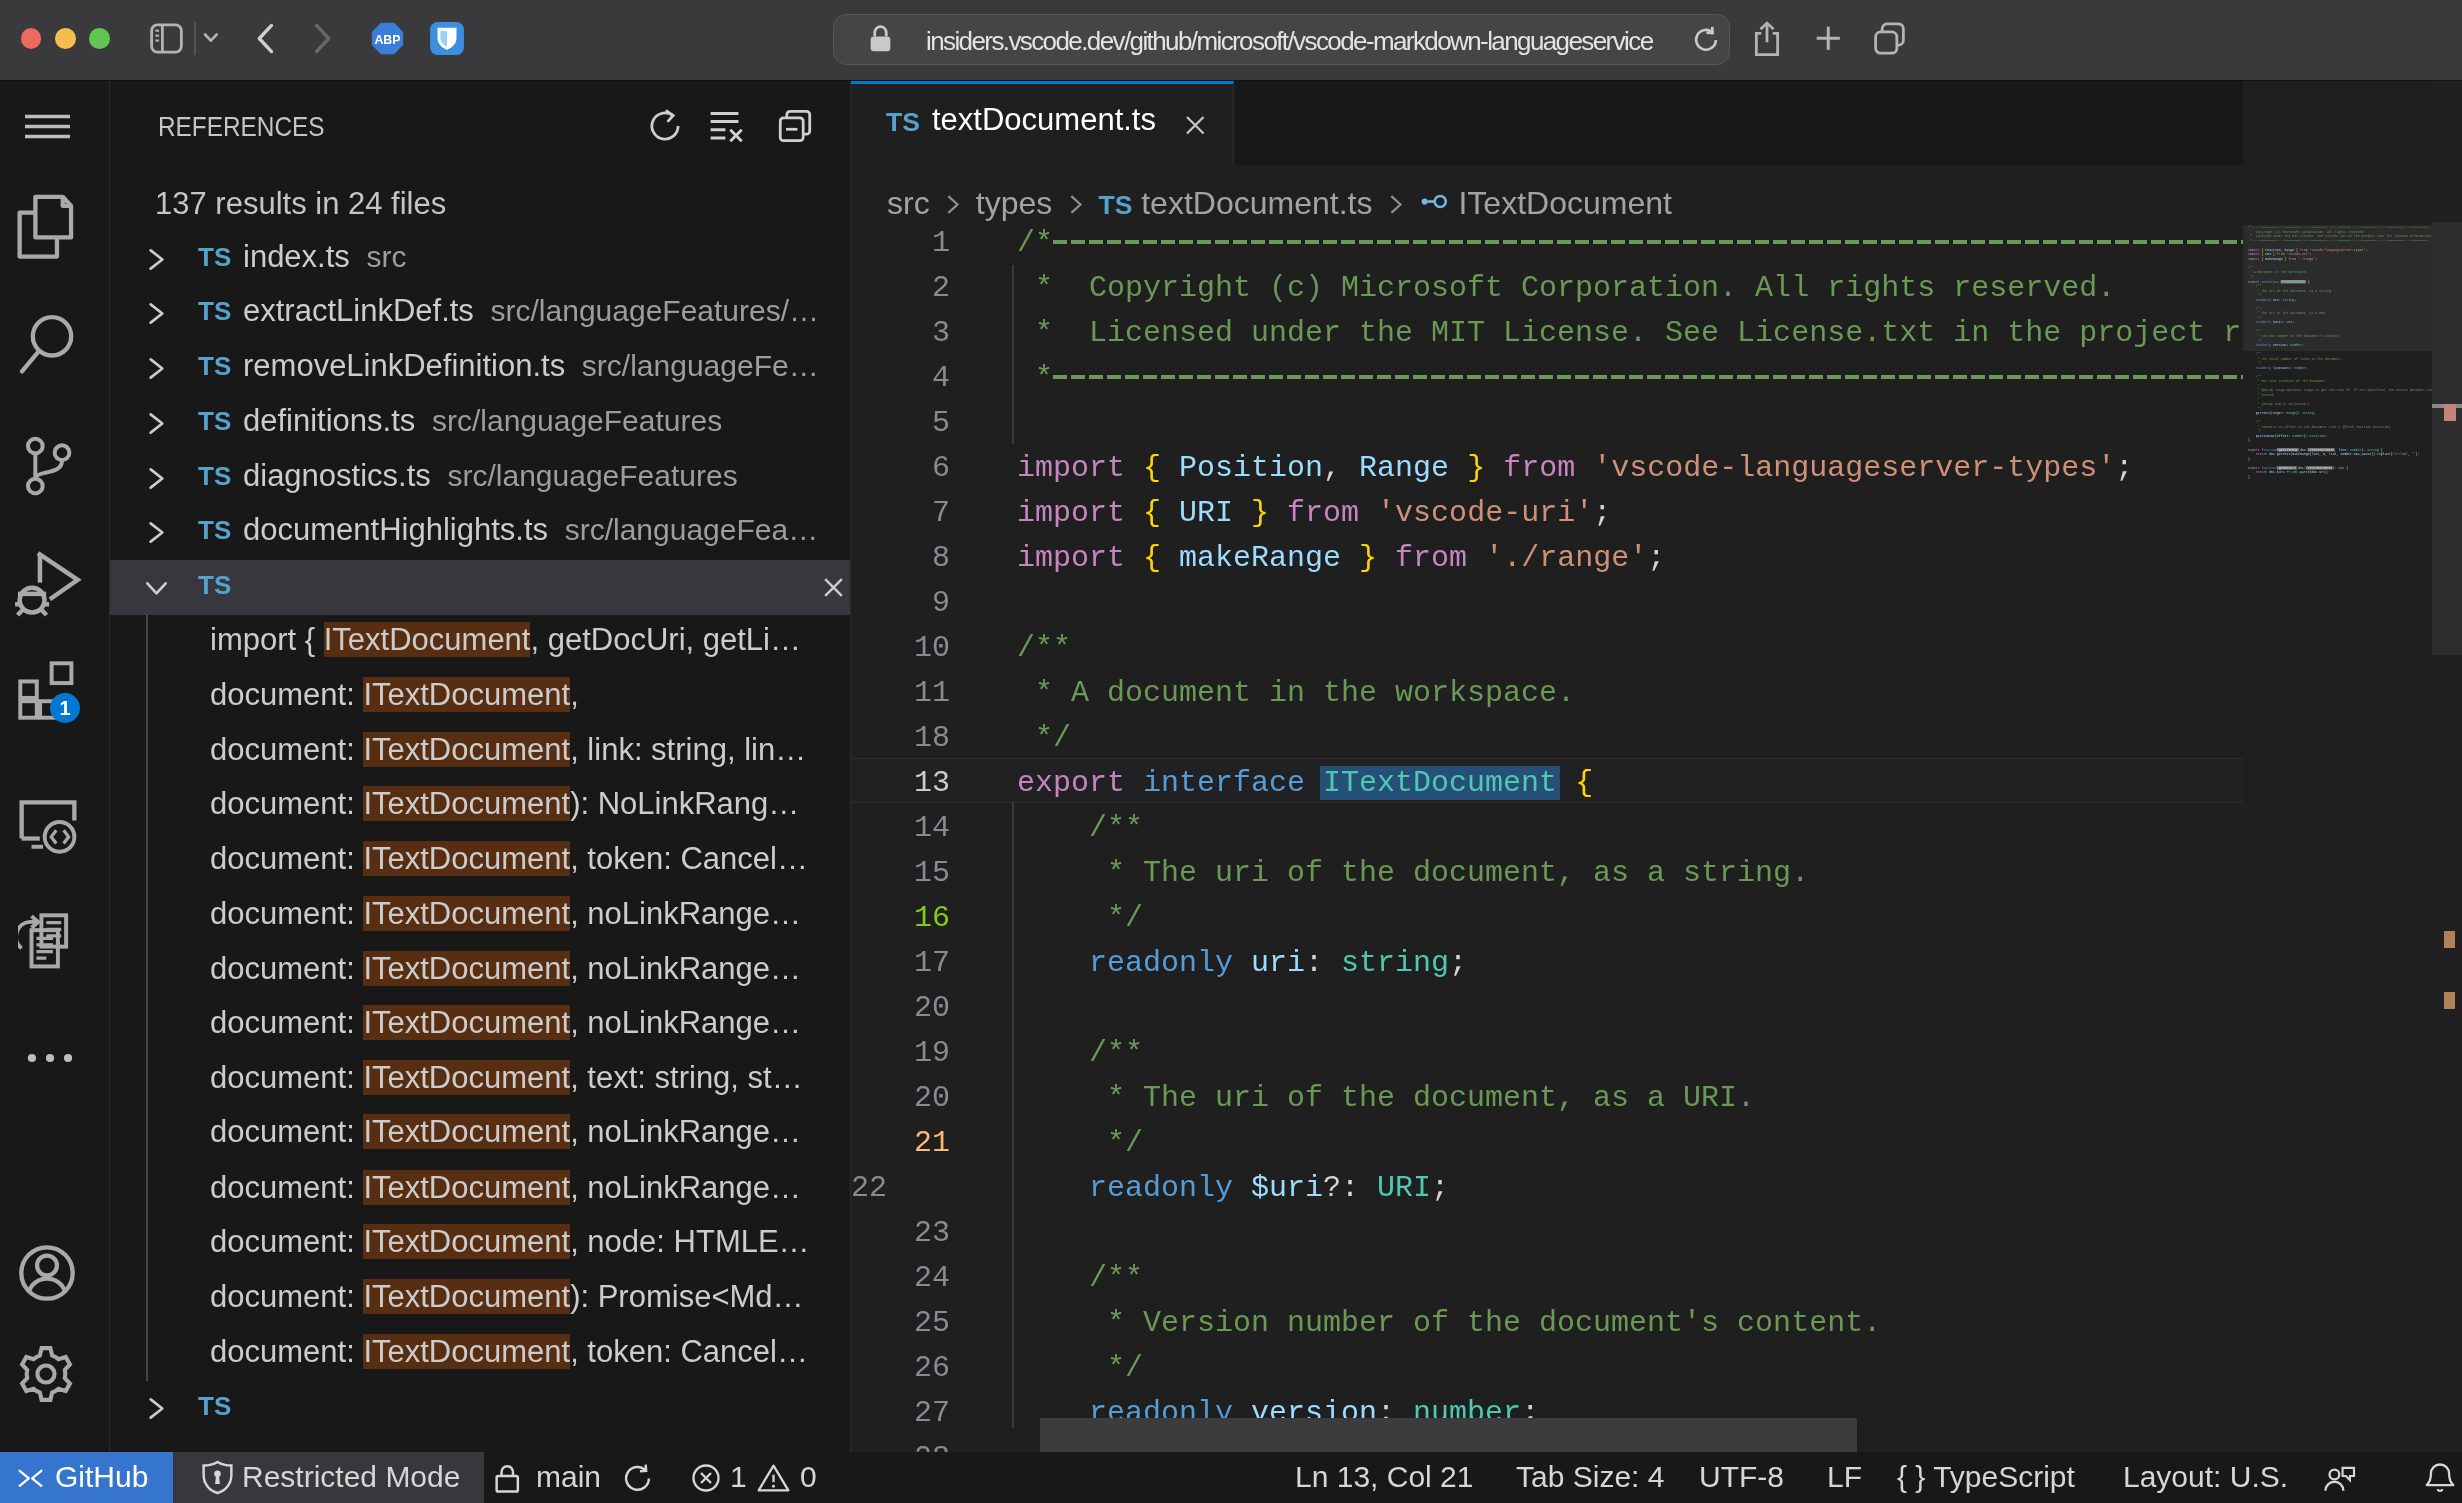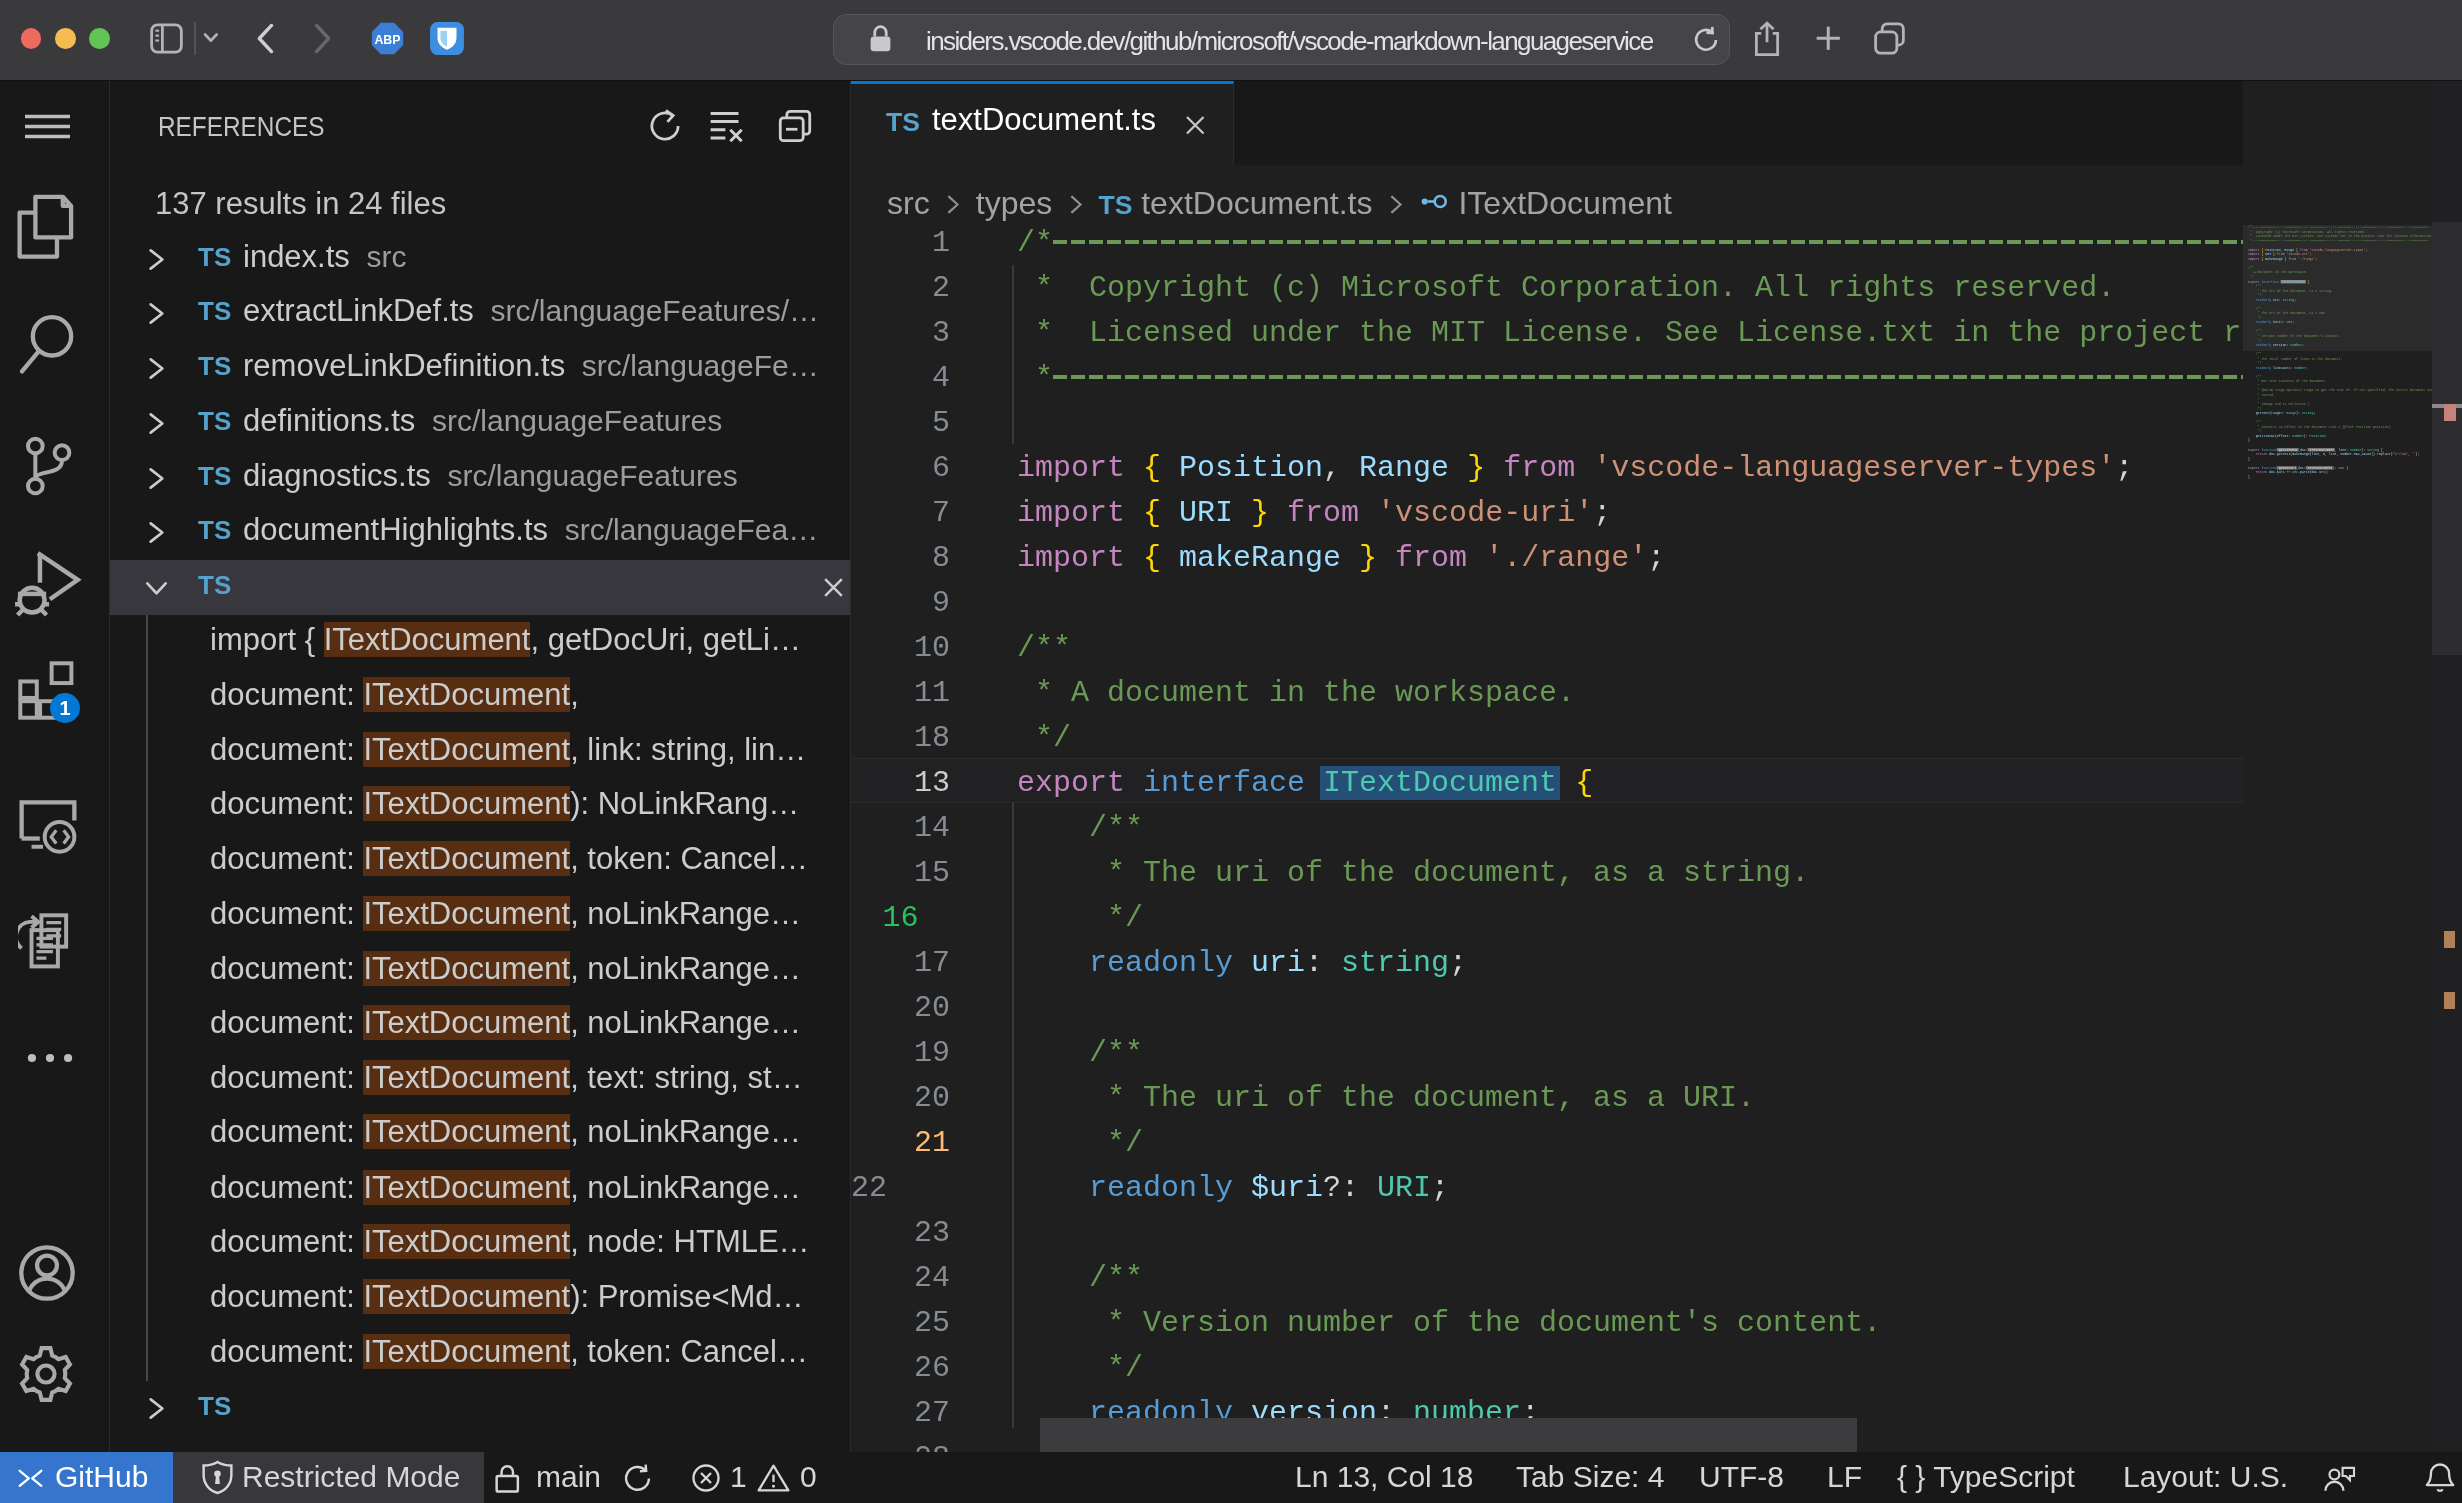--- a/index.html
+++ b/index.html
@@ -314,21 +314,21 @@
       <div style="height:45px;line-height:45px;color:#858c93;text-align:right">6</div>
       <div style="height:45px;line-height:45px;color:#858c93;text-align:right">7</div>
       <div style="height:45px;line-height:45px;color:#858c93;text-align:right">8</div>
       <div style="height:45px;line-height:45px;color:#858c93;text-align:right">9</div>
       <div style="height:45px;line-height:45px;color:#858c93;text-align:right">10</div>
       <div style="height:45px;line-height:45px;color:#858c93;text-align:right">11</div>
       <div style="height:45px;line-height:45px;color:#858c93;text-align:right">18</div>
       <div style="height:45px;line-height:45px;color:#cccccc;text-align:right">13</div>
       <div style="height:45px;line-height:45px;color:#858c93;text-align:right">14</div>
       <div style="height:45px;line-height:45px;color:#858c93;text-align:right">15</div>
-      <div style="height:45px;line-height:45px;color:#22c55e;text-align:center">16</div>
+      <div style="height:45px;line-height:45px;color:#84cc16;text-align:right">16</div>
       <div style="height:45px;line-height:45px;color:#858c93;text-align:right">17</div>
       <div style="height:45px;line-height:45px;color:#858c93;text-align:right">20</div>
       <div style="height:45px;line-height:45px;color:#858c93;text-align:right">19</div>
       <div style="height:45px;line-height:45px;color:#858c93;text-align:right">20</div>
       <div style="height:45px;line-height:45px;color:#fdba74;text-align:right">21</div>
       <div style="height:45px;line-height:45px;color:#858c93;text-align:left">22</div>
       <div style="height:45px;line-height:45px;color:#858c93;text-align:right">23</div>
       <div style="height:45px;line-height:45px;color:#858c93;text-align:right">24</div>
       <div style="height:45px;line-height:45px;color:#858c93;text-align:right">25</div>
       <div style="height:45px;line-height:45px;color:#858c93;text-align:right">26</div>
@@ -467,21 +467,21 @@
   <circle cx="9" cy="9" r="7.5" fill="none" stroke="#d6d6d6" stroke-width="1.4"></circle>
   <path d="M6 6 L12 12 M12 6 L6 12" stroke="#d6d6d6" stroke-width="1.4"></path>
 </svg>
 <div class="abs" style="left:730px;top:8.3px">1</div>
 <svg class="abs" style="left:757px;top:10.8px" width="33" height="30" viewBox="0 0 20 18">
   <path d="M10 1.5 L19 16.5 L1 16.5 Z" fill="none" stroke="#d6d6d6" stroke-width="1.4" stroke-linejoin="round"></path>
   <path d="M10 7 L10 11.5" stroke="#d6d6d6" stroke-width="1.4"></path>
   <circle cx="10" cy="14" r="0.9" fill="#d6d6d6"></circle>
 </svg>
 <div class="abs" style="left:800px;top:8.3px">0</div>
-<div class="abs" style="left:1295px;top:8.3px">Ln 13, Col 18</div>
+<div class="abs" style="left:1295px;top:8.3px">Ln 13, Col 21</div>
 <div class="abs" style="left:1516px;top:8.3px">Tab Size: 4</div>
 <div class="abs" style="left:1699px;top:8.3px">UTF-8</div>
 <div class="abs" style="left:1827px;top:8.3px">LF</div>
 <div class="abs" style="left:1897px;top:8.3px">{ } TypeScript</div>
 <div class="abs" style="left:2123px;top:8.3px">Layout: U.S.</div>
 <svg class="abs" style="left:2321px;top:10.8px" width="35" height="31" viewBox="0 0 21 19">
   <circle cx="8" cy="7" r="3" fill="none" stroke="#d6d6d6" stroke-width="1.4"></circle>
   <path d="M2.5 17 a5.5 5.5 0 0 1 11 0" fill="none" stroke="#d6d6d6" stroke-width="1.4"></path>
   <path d="M13 3 L20 3 L20 8 L17.5 8 L17.5 10.5 L15 8 L13 8 Z" fill="none" stroke="#d6d6d6" stroke-width="1.3"></path>
 </svg>

